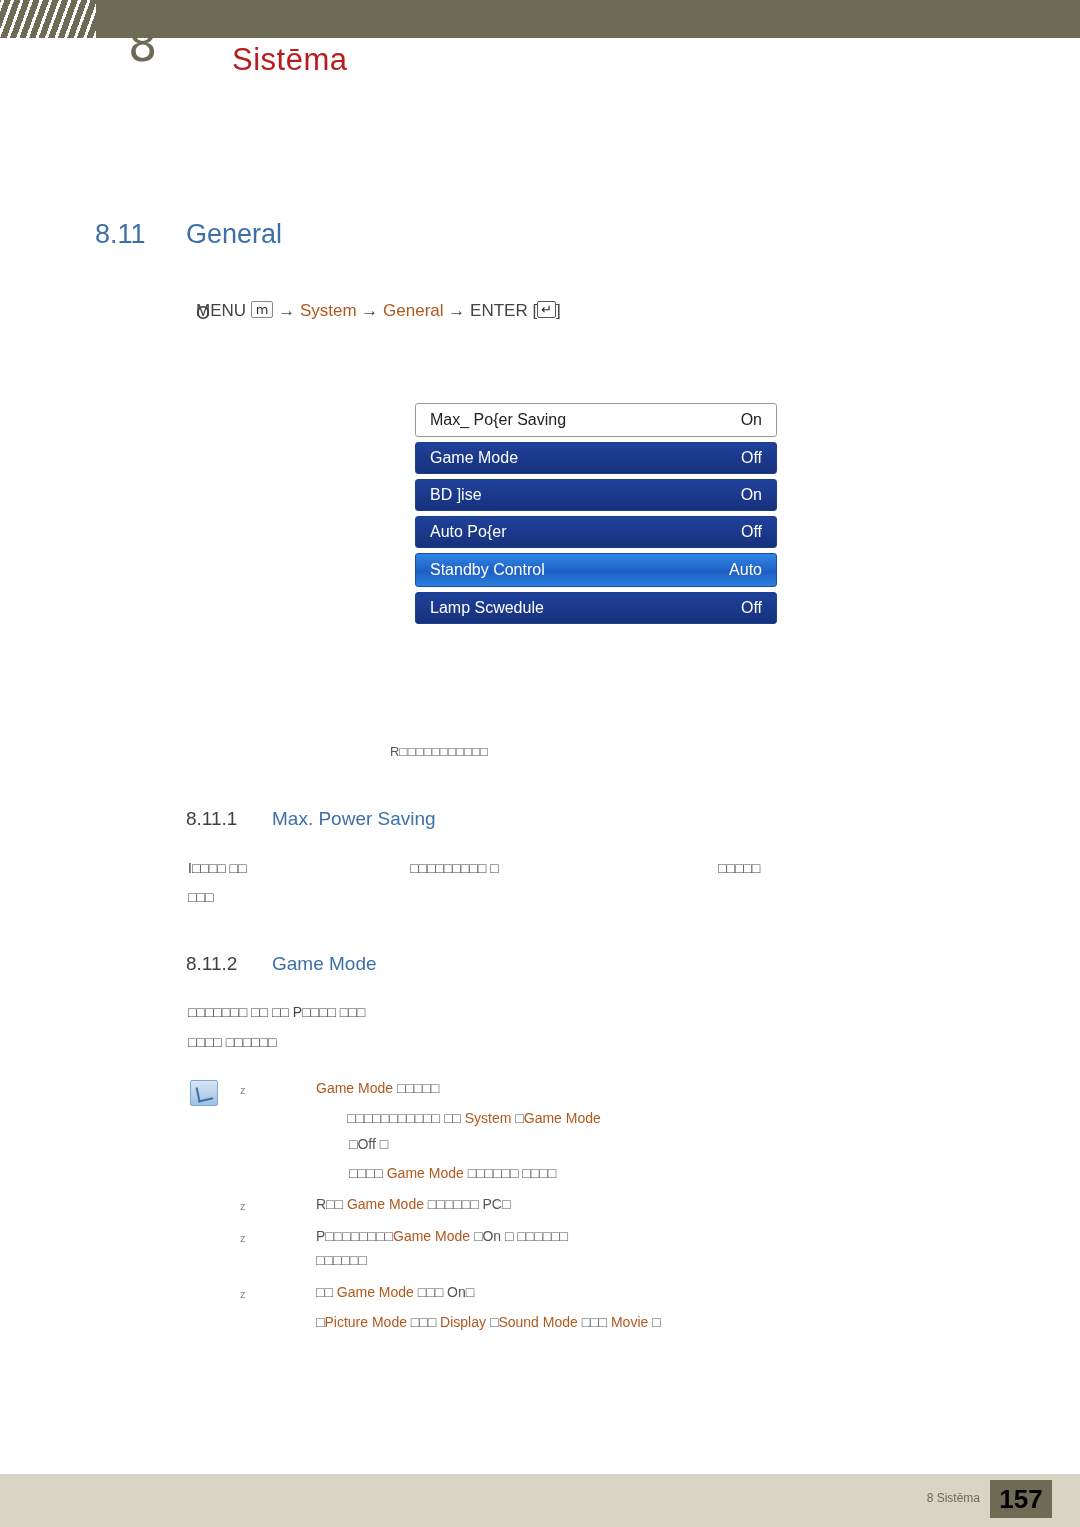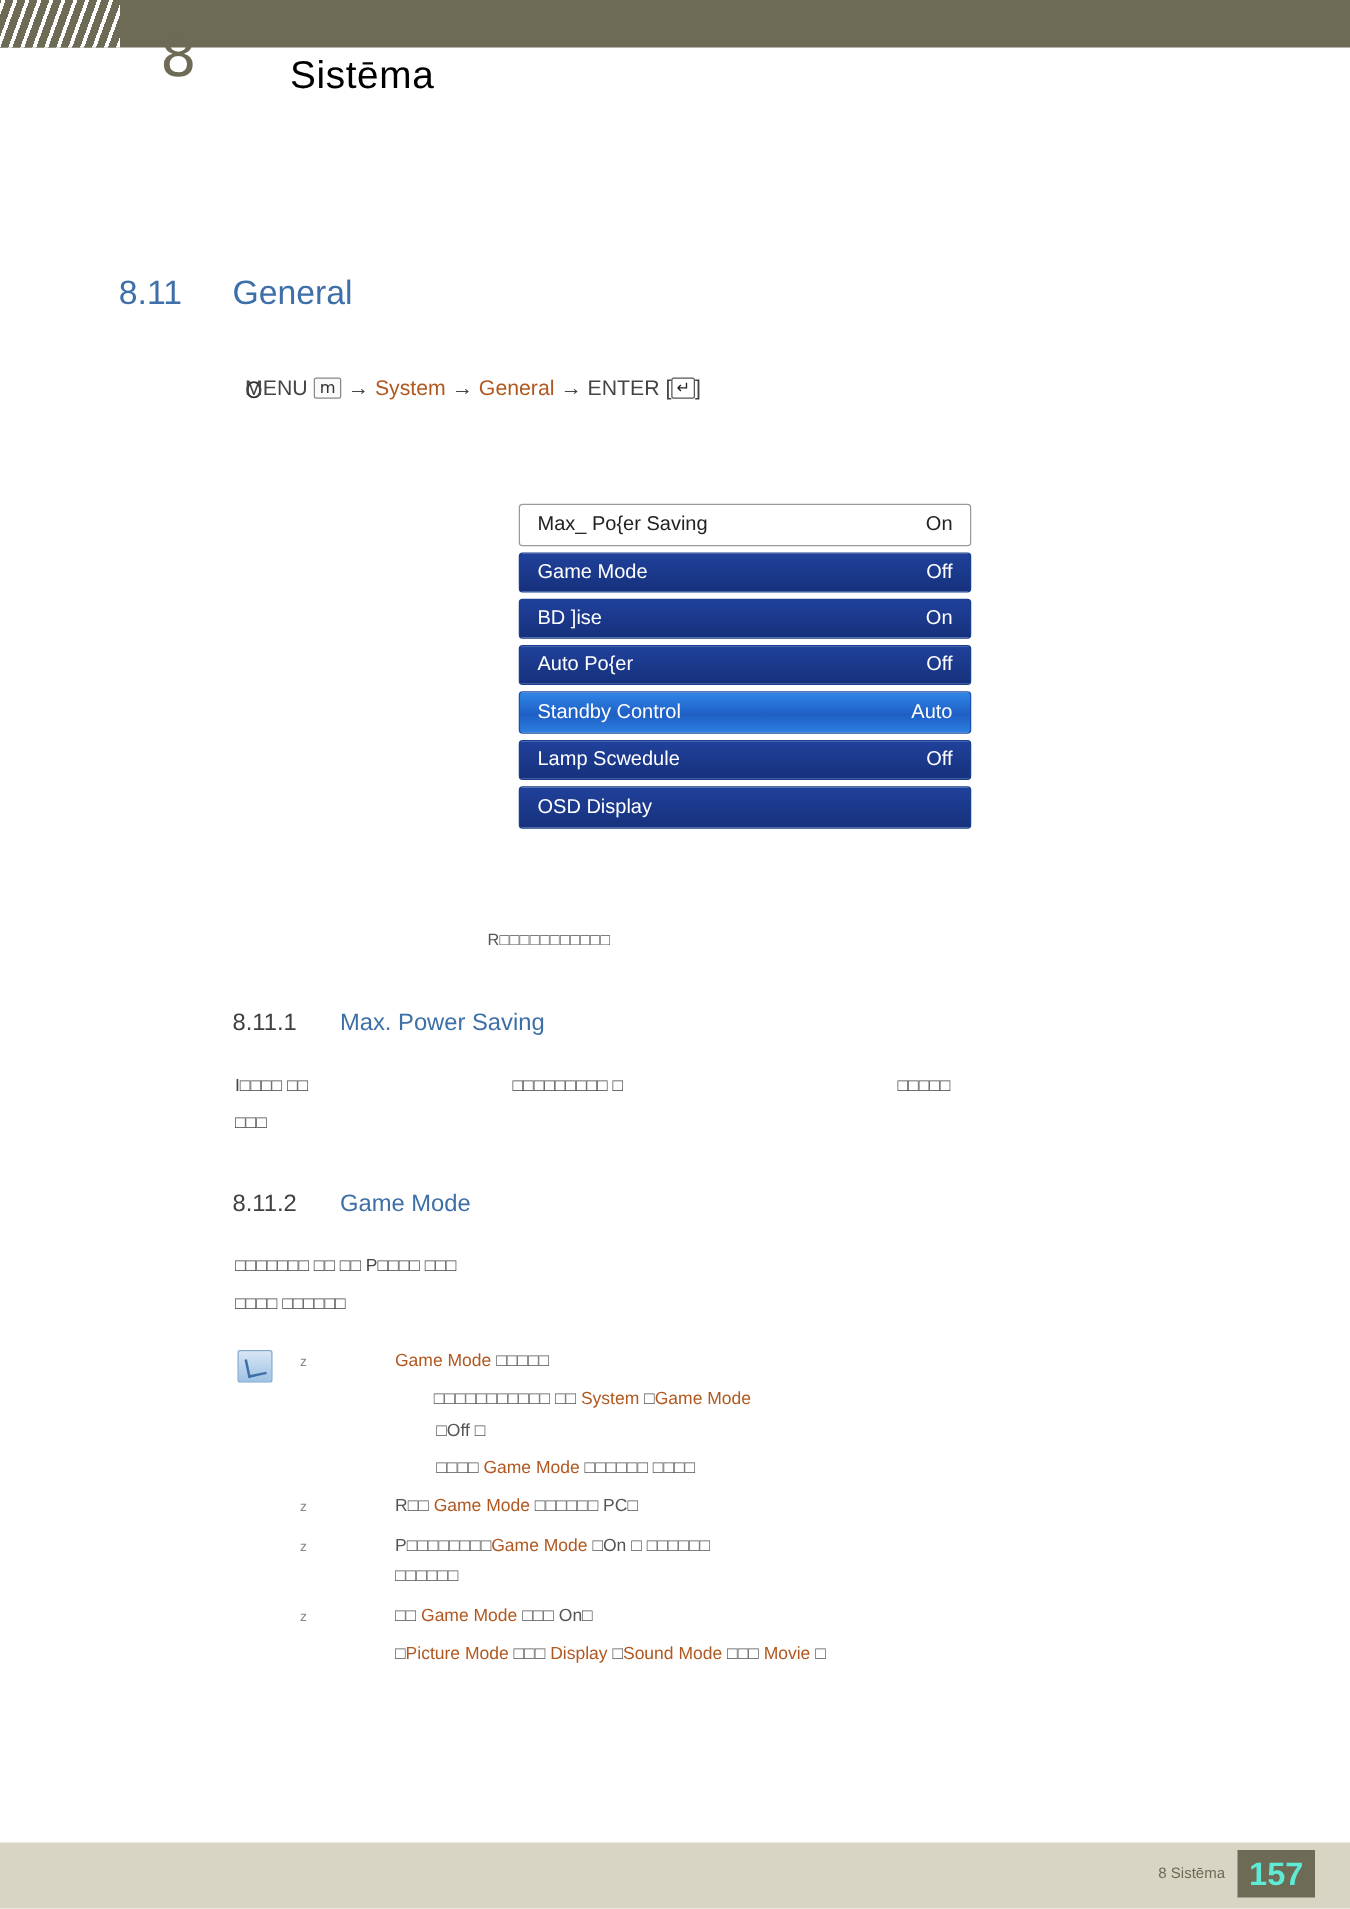--- a/index.html
+++ b/index.html
@@ -32,21 +32,21 @@
       -70deg,
       #ffffff 0px, #ffffff 3px,
       #6d6a56 3px, #6d6a56 9px
     );
   }
   .header-title {
     position: absolute;
     left: 232px;
     top: 42px;
     font-size: 31px;
-    color: #000000;
+    color: #b91c1c;
     letter-spacing: 0.5px;
   }
   .header-glyph {
     position: absolute;
     left: 128px;
     top: 22px;
     font-size: 46px;
     color: #6d6a56;
     font-family: "DejaVu Sans", sans-serif;
     line-height: 1;
@@ -222,21 +222,21 @@
     font-size: 12px;
     color: #6d6a56;
   }
   .footer-page {
     position: absolute;
     right: 28px;
     top: 1480px;
     width: 62px;
     height: 38px;
     background: #6d6a56;
-    color: #5eead4;
+    color: #000000;
     font-size: 26px;
     font-weight: bold;
     display: flex;
     align-items: center;
     justify-content: center;
   }
 </style>
 </head>
 <body>
 
@@ -280,24 +280,20 @@
     <span>Off</span>
   </div>
   <div class="osd-row sel">
     <span>Standby Control</span>
     <span>Auto</span>
   </div>
   <div class="osd-row">
     <span>Lamp Scwedule</span>
     <span>Off</span>
   </div>
-  <div class="osd-row tall">
-    <span>OSD Display</span>
-    <span></span>
-  </div>
 </div>
 
 <div class="blur" style="left:390px; top:744px;">R□□□□□□□□□□□</div>
 
 <div class="sub-num" style="left:186px; top:808px;">8.11.1</div>
 <div class="sub-title" style="left:272px; top:808px;">Max. Power Saving</div>
 
 <div class="body-text" style="left:188px; top:860px;">I□□□□ □□</div>
 <div class="body-text" style="left:410px; top:860px;">□□□□□□□□□ □</div>
 <div class="body-text" style="left:718px; top:860px;">□□□□□</div>

